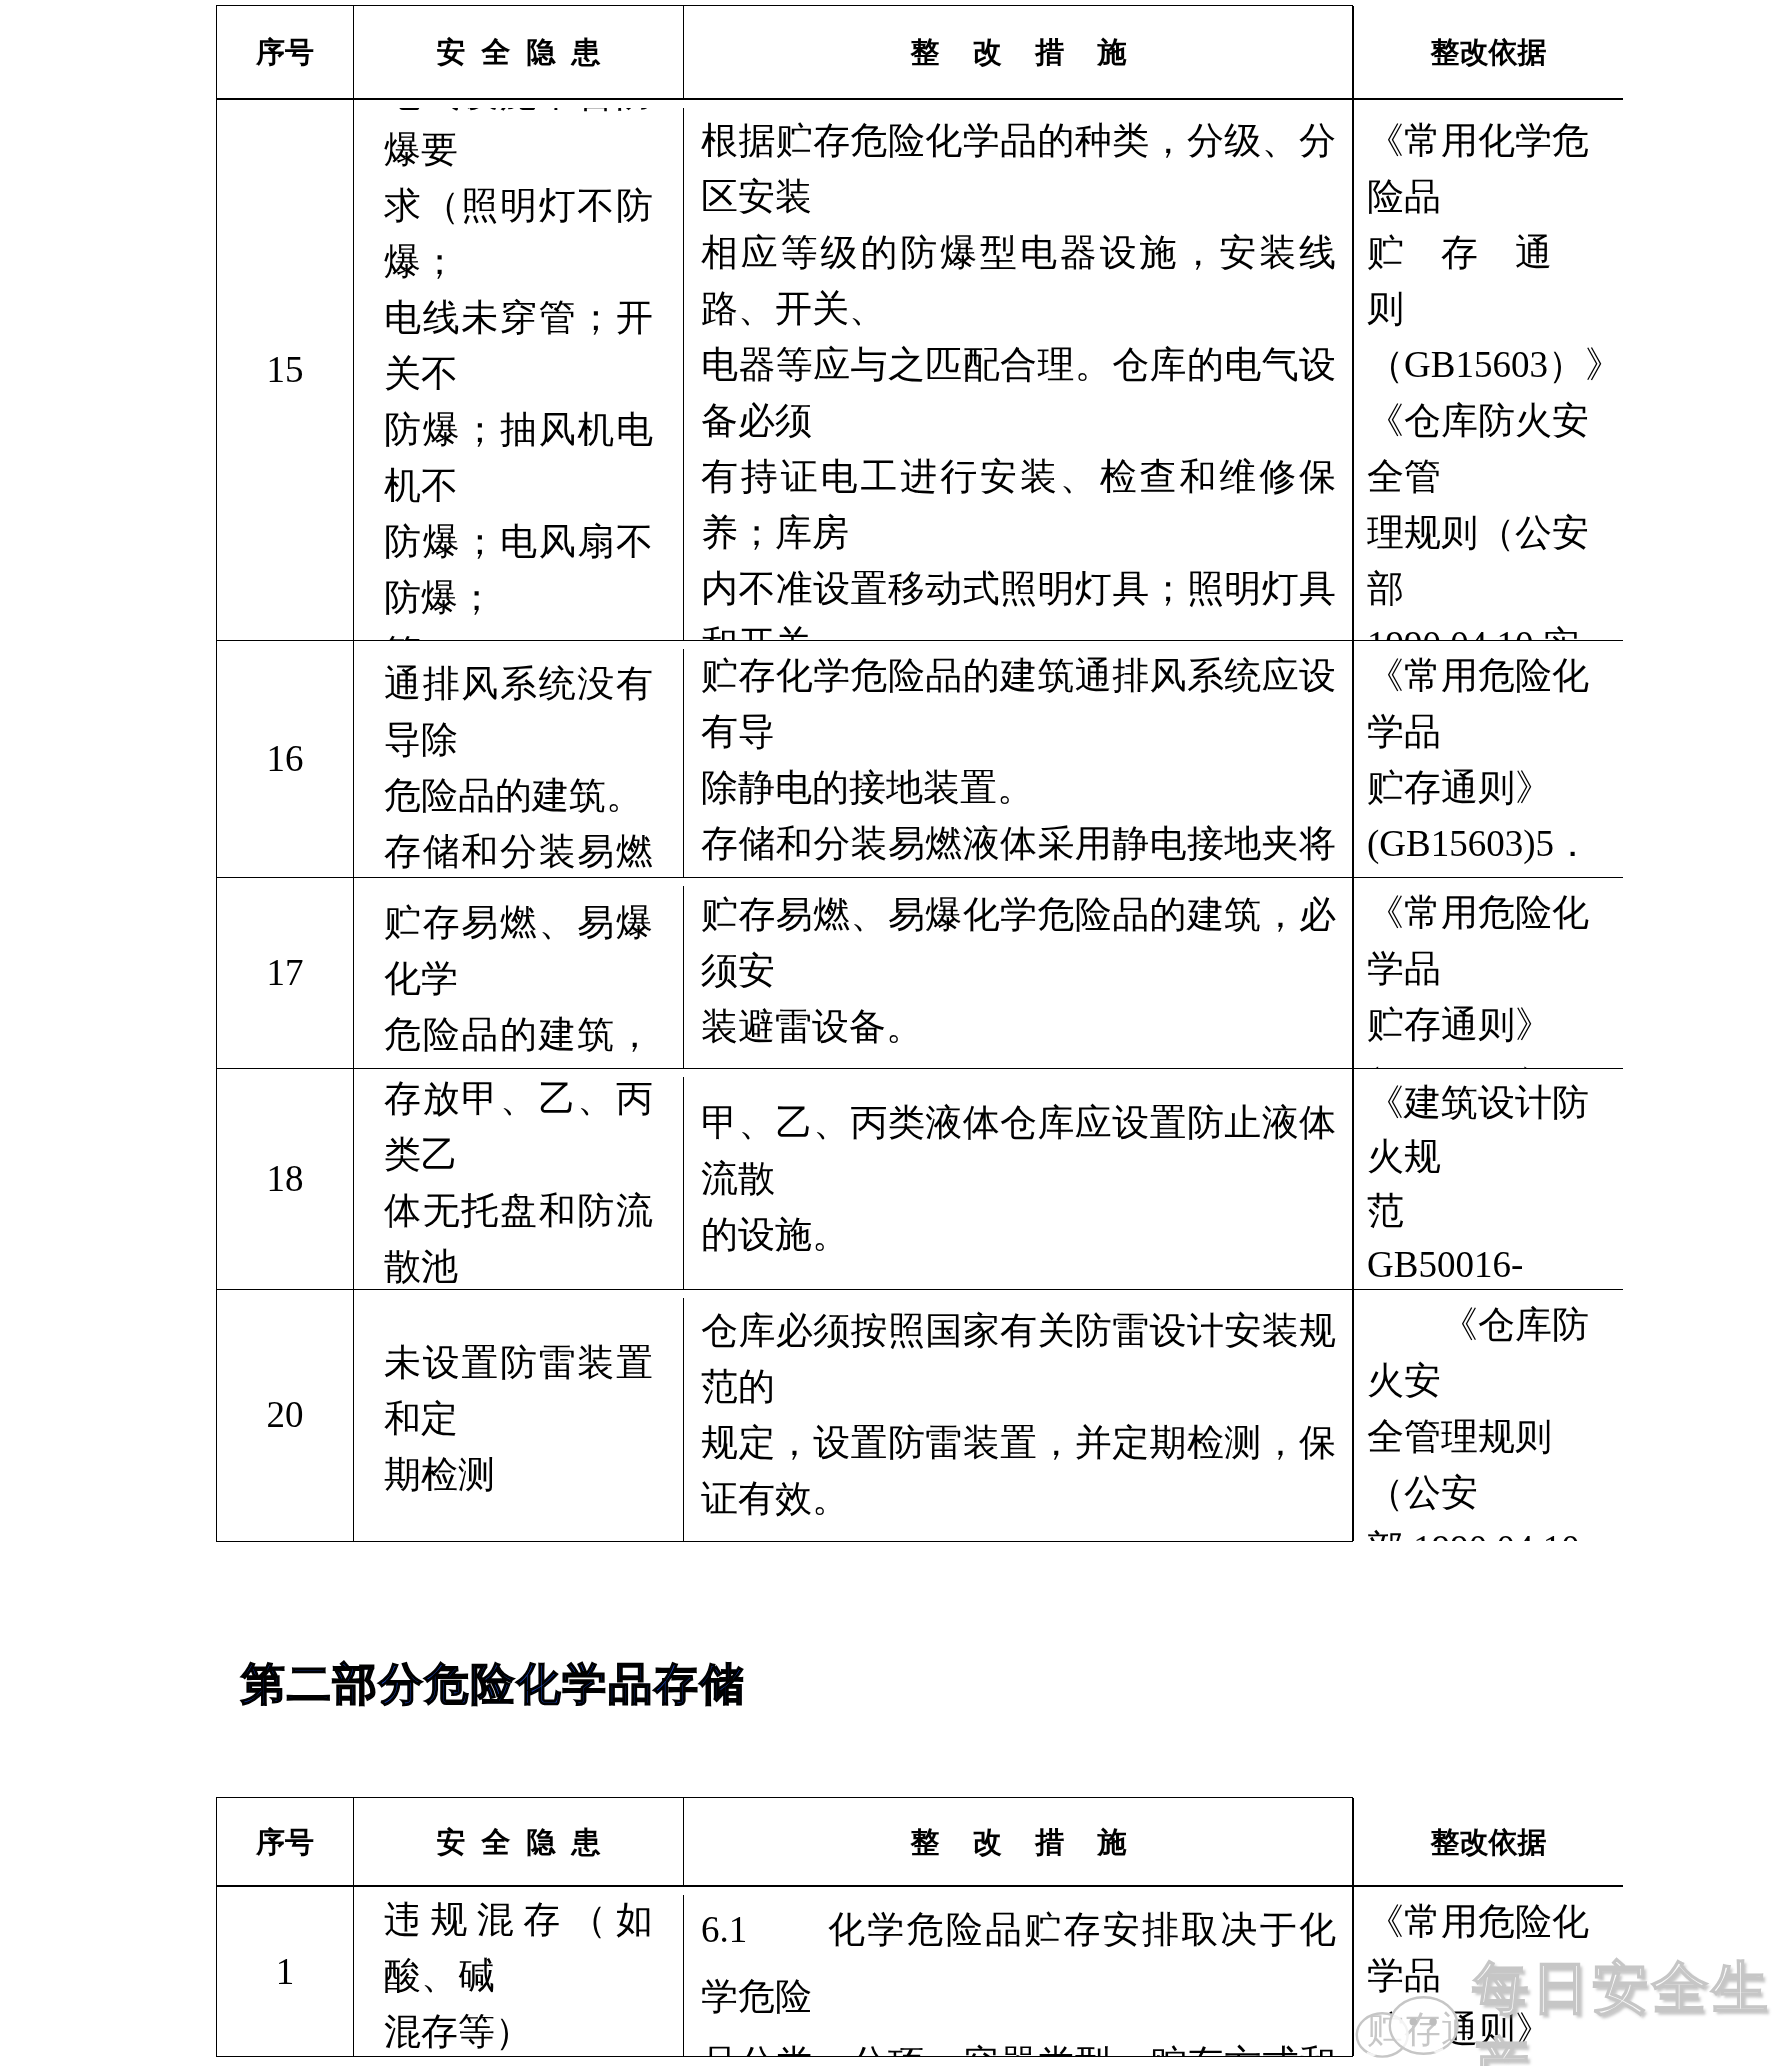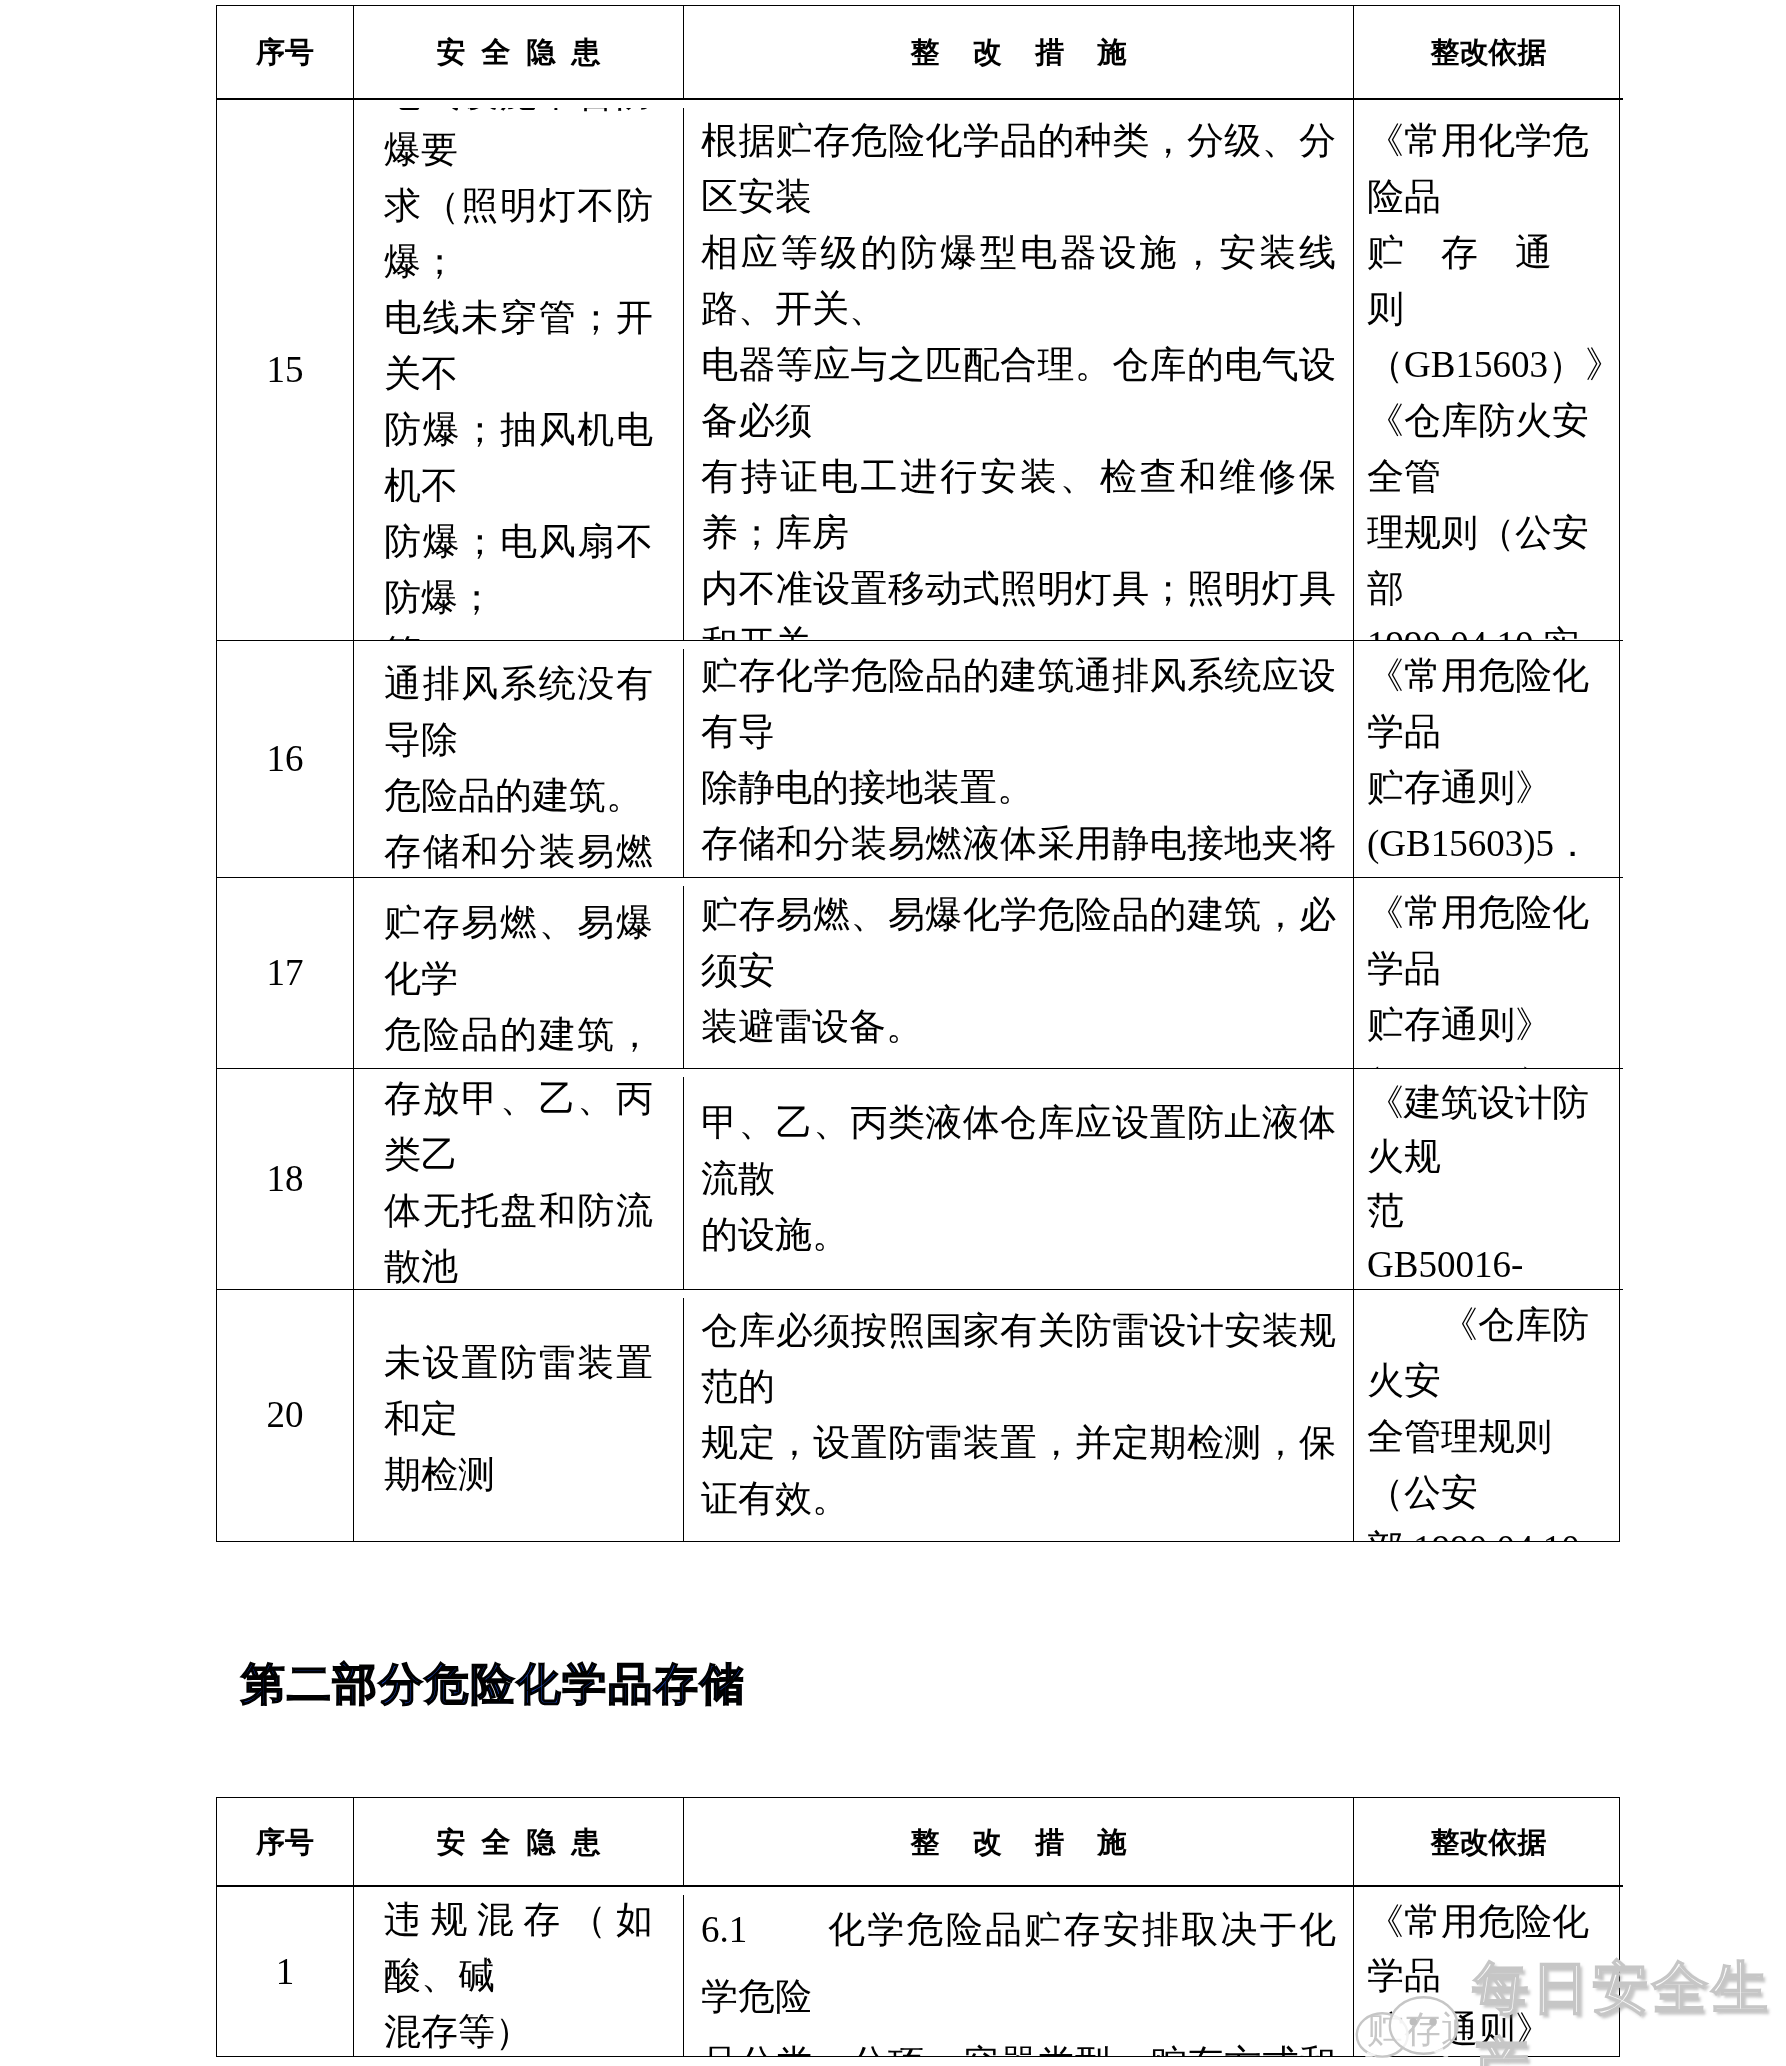--- a/index.html
+++ b/index.html
@@ -1,19 +1,19 @@
 <!DOCTYPE html>
 <html style="font-size:15px"><head>
 <meta charset="utf-8">
 <style>
   html,body{margin:0;padding:0;background:#ffffff;}
   body{width:1786px;height:2067px;position:relative;overflow:hidden;
        font-family:"Liberation Serif","DejaVu Serif",serif;color:#000;}
 
-  .tbl{position:absolute;left:216px;width:1404px;display:grid;
+  .tbl{position:absolute;left:216px;width:1137px;display:grid;
        grid-template-columns:137px 330px 670px 269px;
        border:1.9px solid #000;box-sizing:border-box;background:transparent;}
   #table1{top:4.7px;grid-template-rows:94px 541px 237px 191px 221px 251px;}
   #table2{top:1797px;grid-template-rows:89px 169px;}
 
   .cell{box-sizing:border-box;border-right:1.9px solid #000;border-bottom:1.9px solid #000;
         font-size:37px;line-height:56px;overflow:hidden;
         display:flex;flex-direction:column;white-space:pre-line;}
   .last-col{border-right:none !important;}
   .row-last{border-bottom:none !important;}

